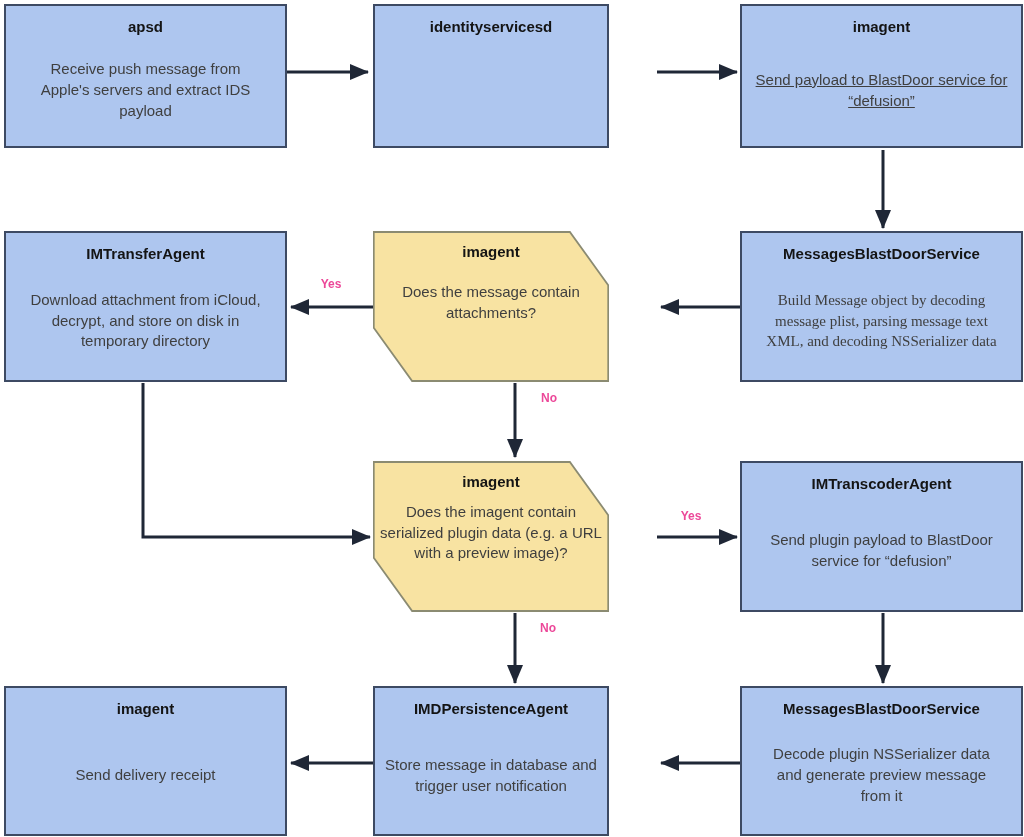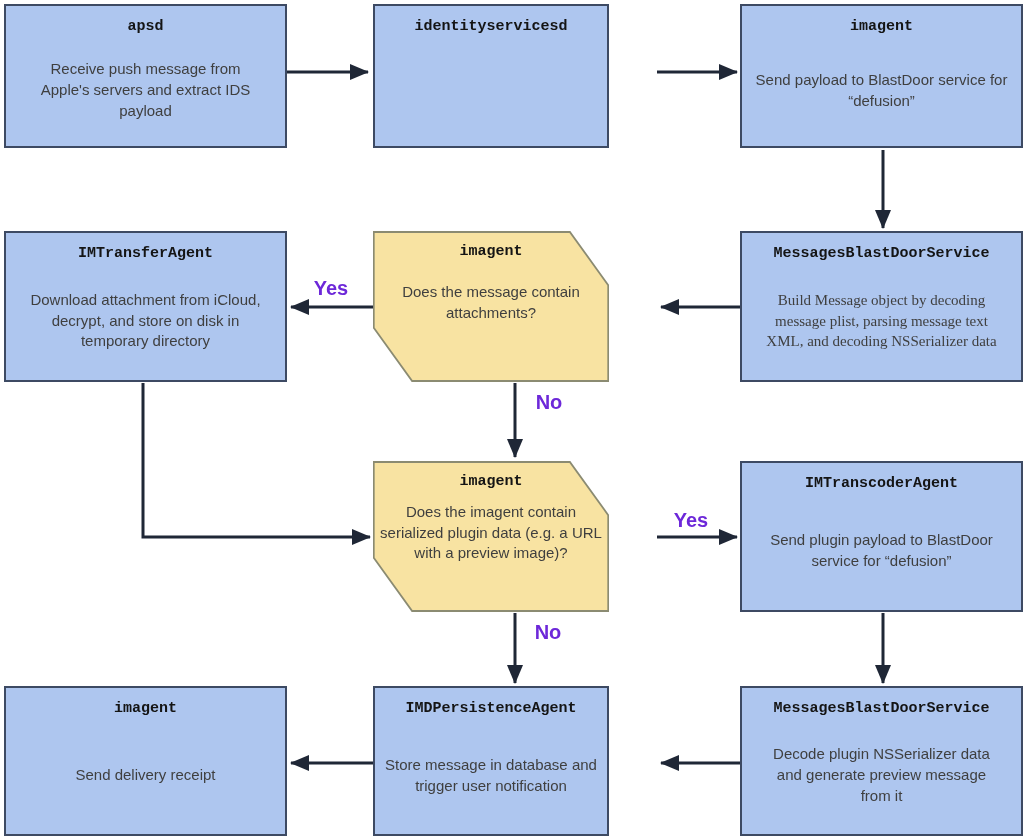--- a/index.html
+++ b/index.html
@@ -10,54 +10,54 @@
   .node{position:absolute;box-sizing:border-box;}
   .process{
     background:#aec6ef;border:2px solid #3d4a63;
   }
   .decision{background:transparent;border:none;}
   .decision-shape{position:absolute;left:0;top:0;width:100%;height:100%;}
   .node-content{
     position:absolute;inset:0;display:flex;flex-direction:column;align-items:center;
   }
   .node-title{
-    margin-top:12px;font-family:Liberation Mono, monospace;font-weight:bold;
+    margin-top:12px;font-family:Liberation Sans, sans-serif;font-weight:bold;
     font-size:15px;color:#141414;text-align:right;letter-spacing:0px;
   }
   .node-body-wrap{flex:1;display:flex;align-items:center;justify-content:center;width:100%;}
   .decision .node-body-wrap{padding-bottom:36px;}
   .node-body{
     font-size:15px;line-height:1.38;color:#3f3f3f;text-align:center;margin:0 auto;
   }
   
   .col1{left:4px;width:283px;}
   .col2{left:373px;width:236px;}
   .col3{left:740px;width:283px;}
   .row1{top:4px;height:144px;}
   .row2{top:231px;height:151px;}
   .row3{top:461px;height:151px;}
   .row4{top:686px;height:150px;}
   
   #n-apsd .node-body{max-width:232px;}
   #n-identityservicesd .node-body{max-width:256px;}
-  #n-imagent-top .node-body{max-width:252px;}
+  #n-imagent-top .node-body{max-width:252px;text-decoration:underline;}
   #n-imtransferagent .node-body{max-width:240px;}
   #n-dec-attach .node-body{max-width:230px;}
   #n-mbds1 .node-body{max-width:244px;font-family:Liberation Serif, serif;}
   #n-dec-plugin .node-body{max-width:232px;}
   #n-imtranscoderagent .node-body{max-width:246px;}
   #n-imagent-bottom .node-body{max-width:240px;}
   #n-imdpersistenceagent .node-body{max-width:238px;}
   #n-mbds2 .node-body{max-width:234px;}
   
   .edges{position:absolute;left:0;top:0;width:1024px;height:837px;pointer-events:none;}
   .edge{stroke:#1f2736;stroke-width:3;fill:none;}
   .edge-label{
     position:absolute;transform:translateX(-50%);
-    font-size:20px;font-weight:bold;color:#6d28d9;
+    font-size:12px;font-weight:bold;color:#ec4899;
     font-family:"Liberation Sans",sans-serif;
   }
 </style>
 </head>
 <body>
 
 <div class="canvas">
 
   <svg class="edges" width="1024" height="837" viewBox="0 0 1024 837">
     <defs>

